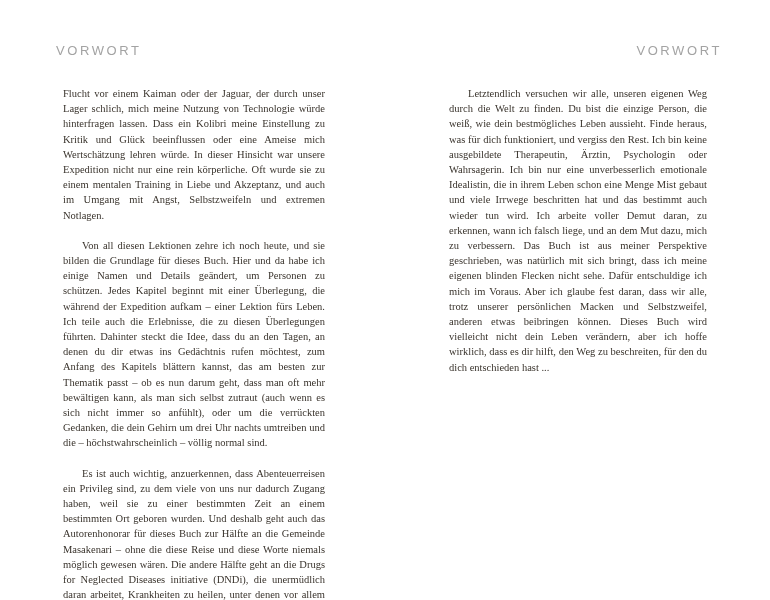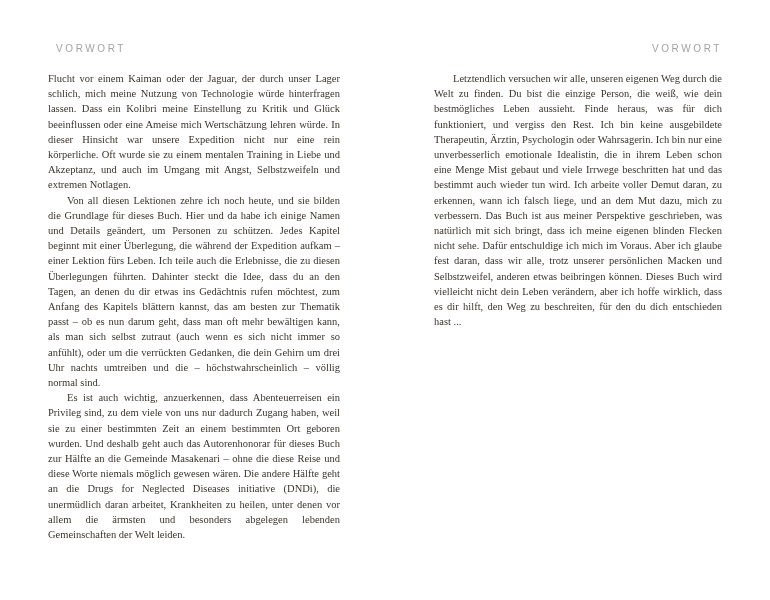--- a/index.html
+++ b/index.html
@@ -25,21 +25,21 @@
     height: 600px;
   }
   .page.left  { left: 48px;  width: 292px; }
   .page.right { left: 434px; width: 288px; }
 
   .running-header {
     position: absolute;
     top: 43px;
     width: 100%;
     font-family: "Liberation Sans", "DejaVu Sans", sans-serif;
-    font-size: 10px;
+    font-size: 13px;
     letter-spacing: 2.6px;
     color: #a3a3a3;
     text-transform: uppercase;
     font-weight: 400;
   }
   .page.left  .running-header { text-align: left;  padding-left: 8px; box-sizing: border-box; }
   .page.right .running-header { text-align: right; }
 
   .page-body {
     position: absolute;
@@ -47,21 +47,21 @@
     left: 0;
     right: 0;
     color: #39332c;
     font-size: 10.5px;
     line-height: 15.2px;
     text-align: justify;
     hyphens: auto;
     -webkit-hyphens: auto;
   }
   .page-body p {
-    margin: 0;
+    margin: 15px;
     padding: 0;
   }
   .page-body p.indent { text-indent: 19px; }
   .page-body p.noindent { text-indent: 0; }
 
   .signature {
     margin-top: 17px !important;
     text-indent: 19px;
   }
 

